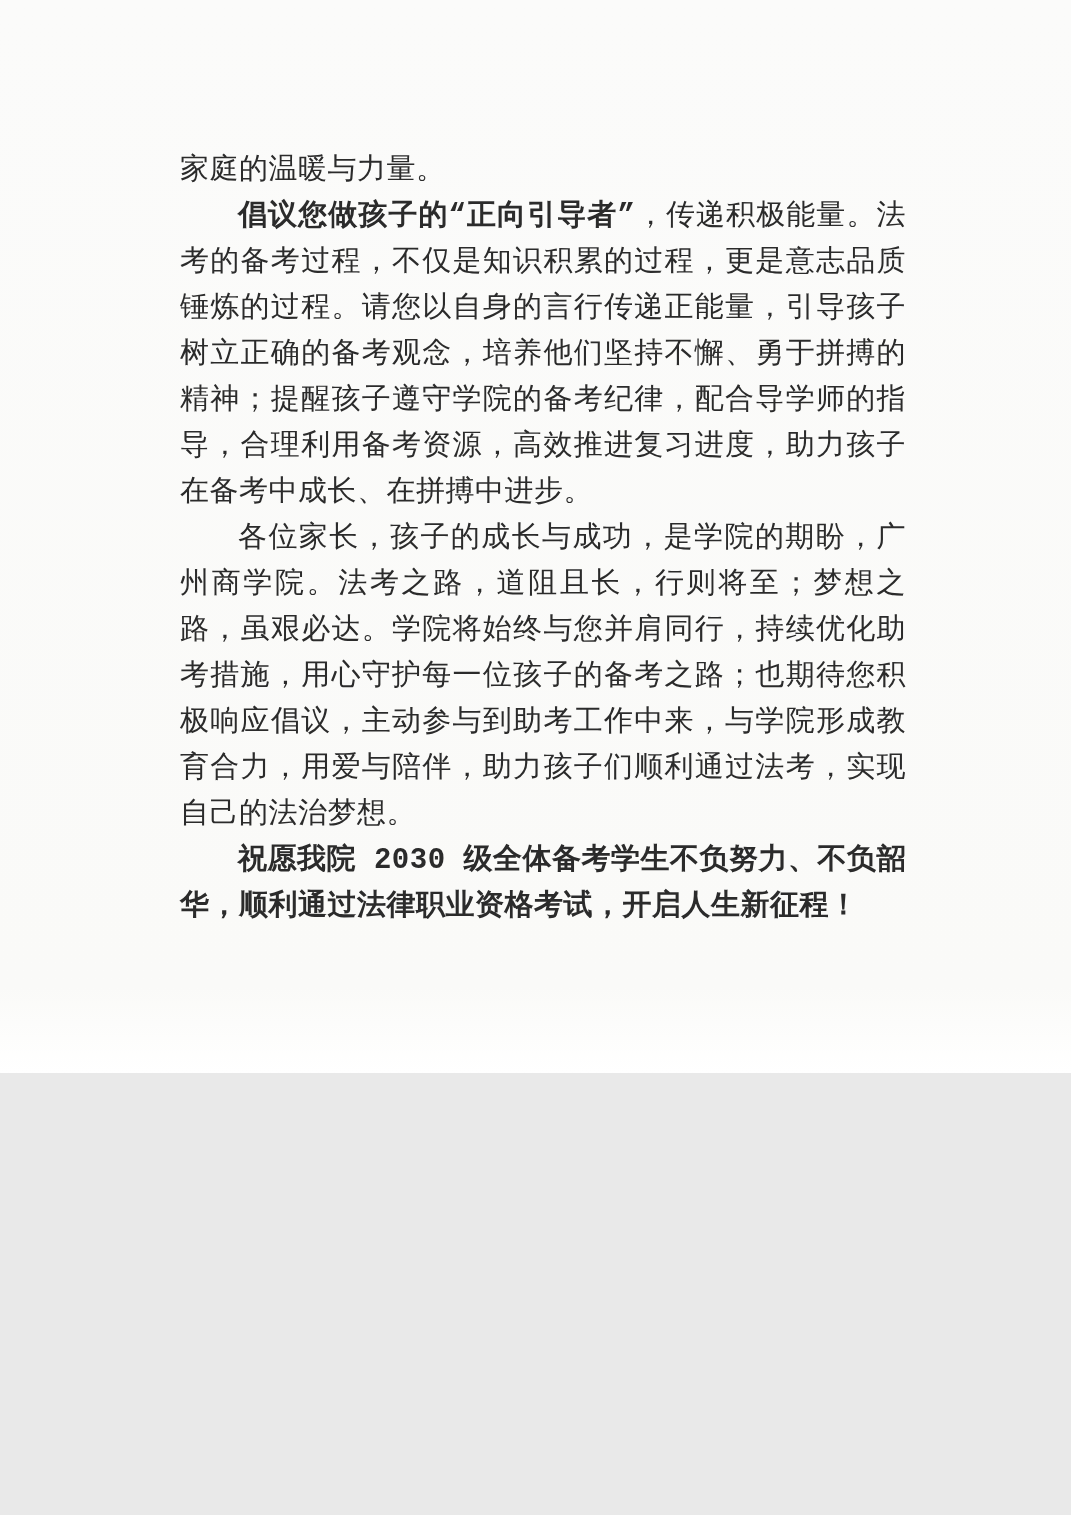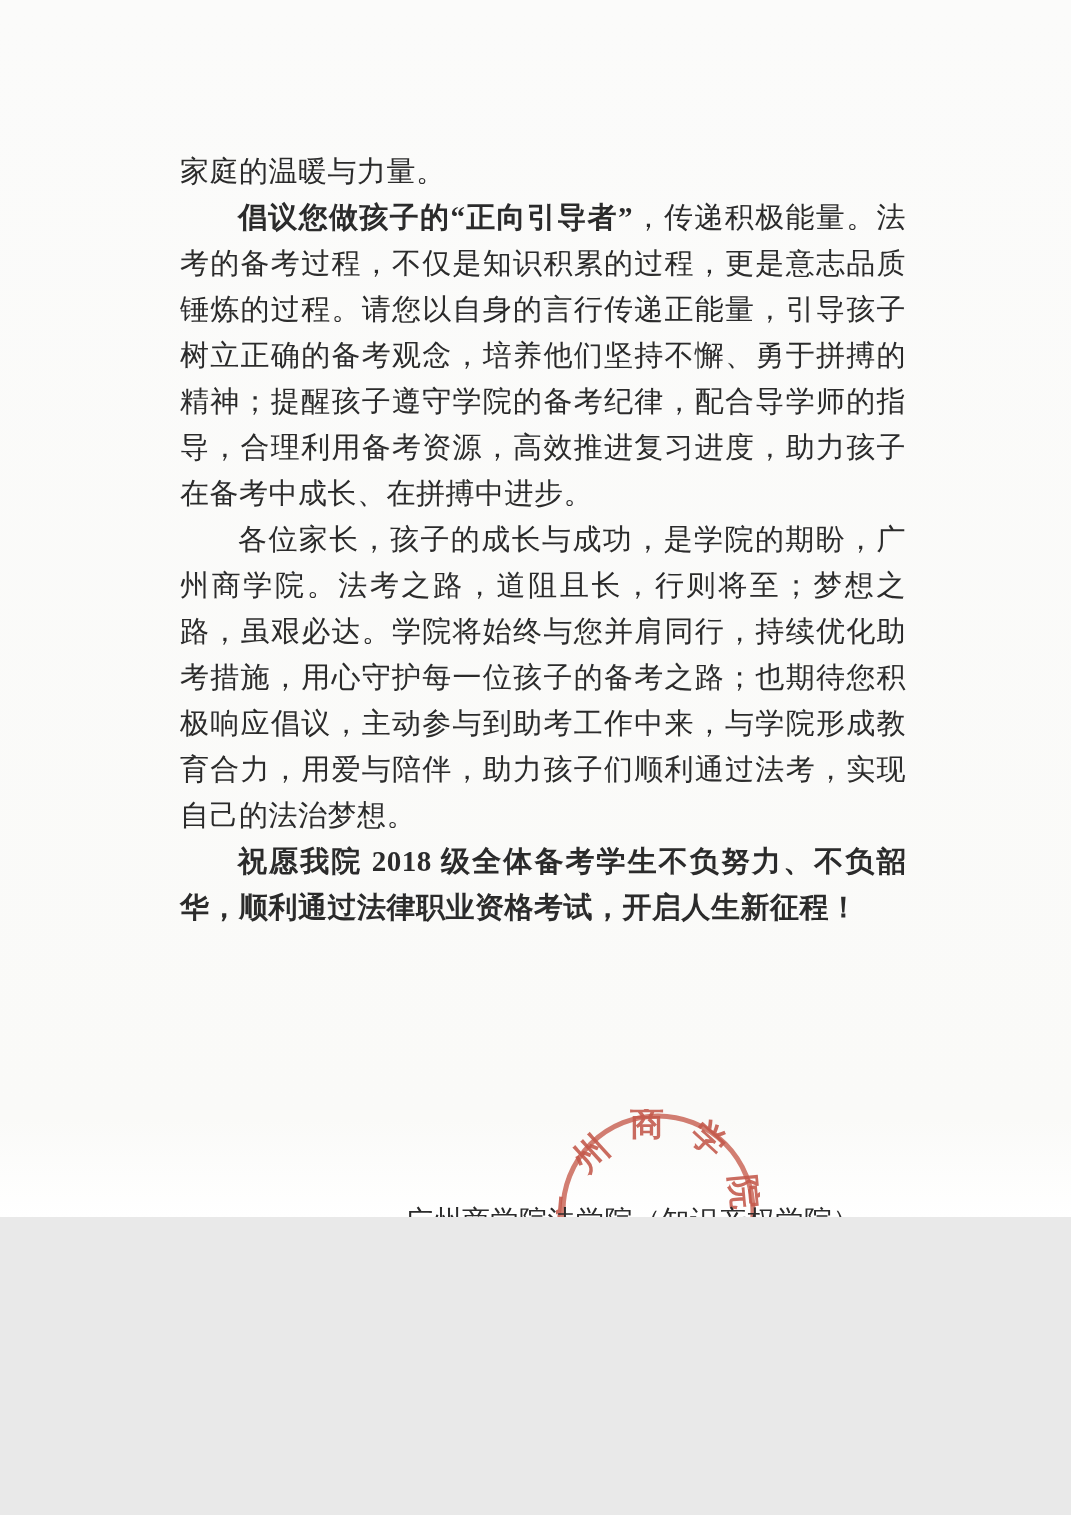--- a/index.html
+++ b/index.html
@@ -4,25 +4,26 @@
 <style>
   html, body {
     margin: 0;
     padding: 0;
     background: #e9e9e9;
     font-family: "Liberation Serif", "DejaVu Serif", serif;
   }
   .page {
     position: relative;
     width: 1071px;
-    height: 1217px;
+    height: 1073px;
     margin: 0 auto;
     background: linear-gradient(180deg, #fbfbfa 0%, #fafaf8 92%, #ffffff 100%);
     overflow: hidden;
     color: #2b2b2b;
+    font-family: Liberation Mono, monospace;
   }
   .body-text {
     position: absolute;
     left: 180px;
     top: 148px;
     width: 726px;
     font-size: 29px;
     line-height: 46px;
     text-align: justify;
     letter-spacing: 0.5px;
@@ -85,21 +86,21 @@
     <p class="no-indent">
       <span>家庭的温暖与力量。</span>
     </p>
     <p>
       <span class="bold">倡议您做孩子的“正向引导者”</span><span>，传递积极能量。法考的备考过程，不仅是知识积累的过程，更是意志品质锤炼的过程。请您以自身的言行传递正能量，引导孩子树立正确的备考观念，培养他们坚持不懈、勇于拼搏的精神；提醒孩子遵守学院的备考纪律，配合导学师的指导，合理利用备考资源，高效推进复习进度，助力孩子在备考中成长、在拼搏中进步。</span>
     </p>
     <p>
       <span>各位家长，孩子的成长与成功，是学院的期盼，广州商学院。法考之路，道阻且长，行则将至；梦想之路，虽艰必达。学院将始终与您并肩同行，持续优化助考措施，用心守护每一位孩子的备考之路；也期待您积极响应倡议，主动参与到助考工作中来，与学院形成教育合力，用爱与陪伴，助力孩子们顺利通过法考，实现自己的法治梦想。</span>
     </p>
     <p class="bold">
-      <span>祝愿我院 2018 级全体备考学生不负努力、不负韶华，顺利通过法律职业资格考试，开启人生新征程！</span>
+      <span>祝愿我院 2030 级全体备考学生不负努力、不负韶华，顺利通过法律职业资格考试，开启人生新征程！</span>
     </p>
   </div>
 
   <svg class="seal" viewBox="0 0 204 204" width="204" height="204" xmlns="http://www.w3.org/2000/svg">
     <circle cx="102" cy="102" r="95" fill="none" stroke="#c65a4b" stroke-width="5" opacity="0.85"></circle>
     <path id="sealArc" d="M 26 102 A 76 76 0 0 1 178 102" fill="none"></path>
     <text font-size="34" font-weight="bold" fill="#bf4a3c" opacity="0.88" letter-spacing="22">
       <textPath href="#sealArc" startOffset="50%" text-anchor="middle">广州商学院</textPath>
     </text>
     <text x="106" y="172" text-anchor="middle" font-size="27" font-weight="bold" fill="#bf4a3c" opacity="0.8" letter-spacing="9">法学院</text>

